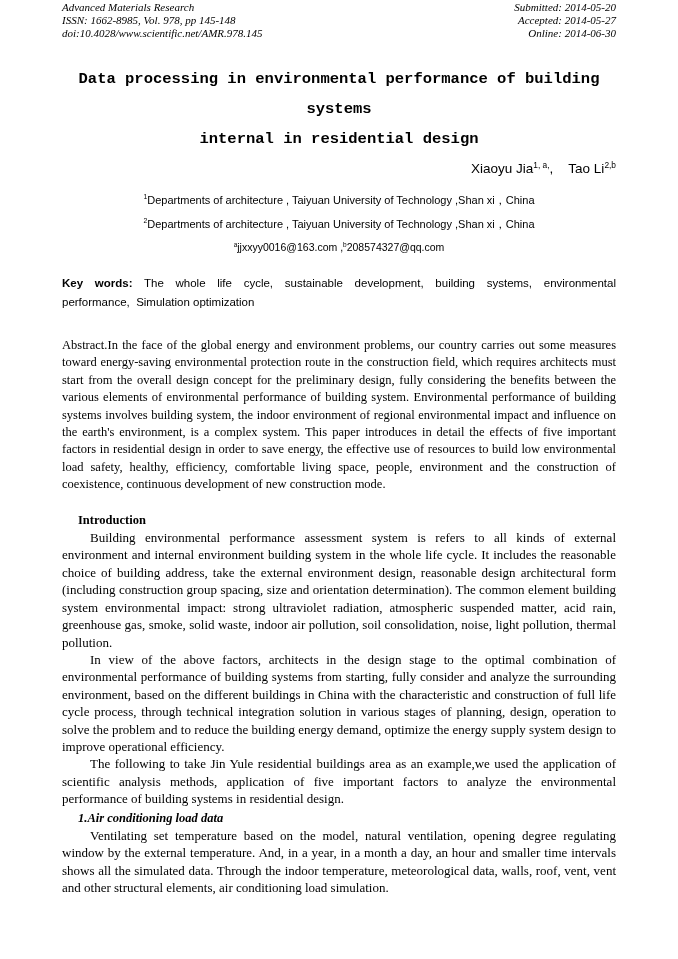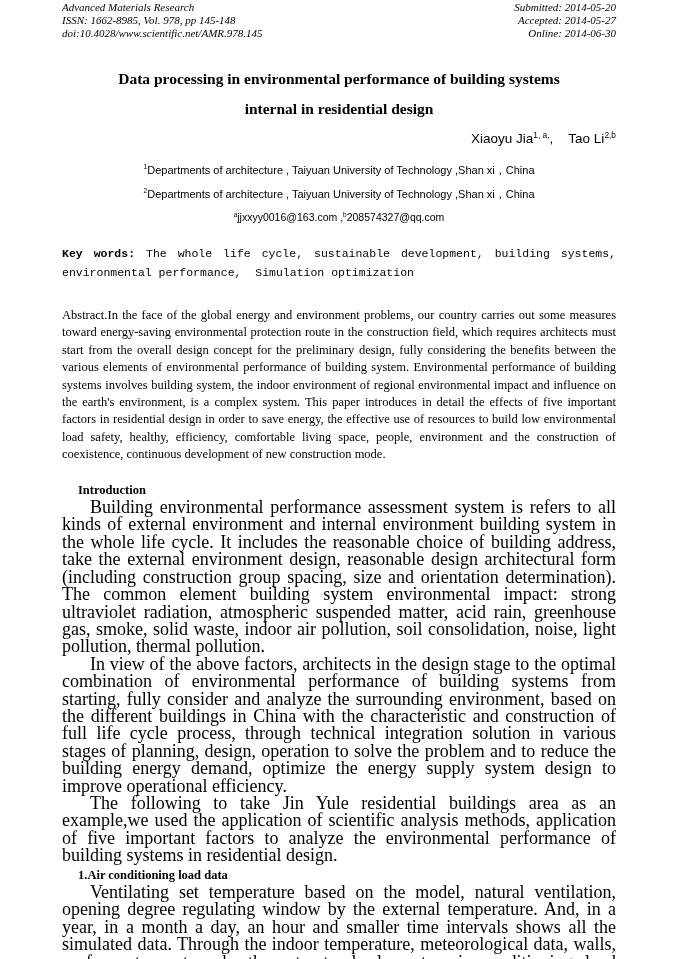--- a/index.html
+++ b/index.html
@@ -16,21 +16,21 @@
   }
   .header {
     display: flex;
     justify-content: space-between;
     font-style: italic;
     font-size: 11px;
     line-height: 13px;
   }
   .header-right { text-align: right; }
   .title {
-    font-family: Liberation Serif, serif;
+    font-family: Liberation Mono, monospace;
     font-weight: bold;
     font-size: 15.5px;
     text-align: center;
     margin: 24px 0 0 0;
     line-height: 30px;
   }
   .authors {
     font-family: "Liberation Sans", sans-serif;
     font-size: 13.5px;
     text-align: right;
@@ -39,43 +39,43 @@
   }
   .affiliations {
     font-family: "Liberation Sans", sans-serif;
     text-align: center;
     margin-top: 17px;
   }
   .affil { font-size: 11px; margin-bottom: 9px; }
   .emails { font-size: 10.5px; margin-top: 1px; }
   sup { font-size: 62%; line-height: 0; vertical-align: super; }
   .keywords {
-    font-family: Liberation Mono, monospace;
+    font-family: Liberation Sans, sans-serif;
     font-size: 11.5px;
     line-height: 19px;
     text-align: justify;
     margin: 21px 0 0 0;
   }
   .kw-label { font-weight: bold; }
   .abstract {
     font-size: 12.5px;
     line-height: 17.4px;
     text-align: justify;
     margin: 25px 0 0 0;
   }
   .abs-label { font-weight: normal; }
   .section-heading {
     font-size: 12.5px;
     font-weight: bold;
     margin: 18px 0 0 16px;
     line-height: 17.4px;
   }
-  .section-heading.numbered { margin-top: 2px; }
+  .section-heading.numbered { margin-top: 2px; font-style: italic; }
   .body-para {
-    font-size: 18px;
+    font-size: 13px;
     line-height: 17.4px;
     text-align: justify;
     text-indent: 28px;
     margin: 0;
   }
 </style>
 </head>
 <body>
 
 <div class="page">

